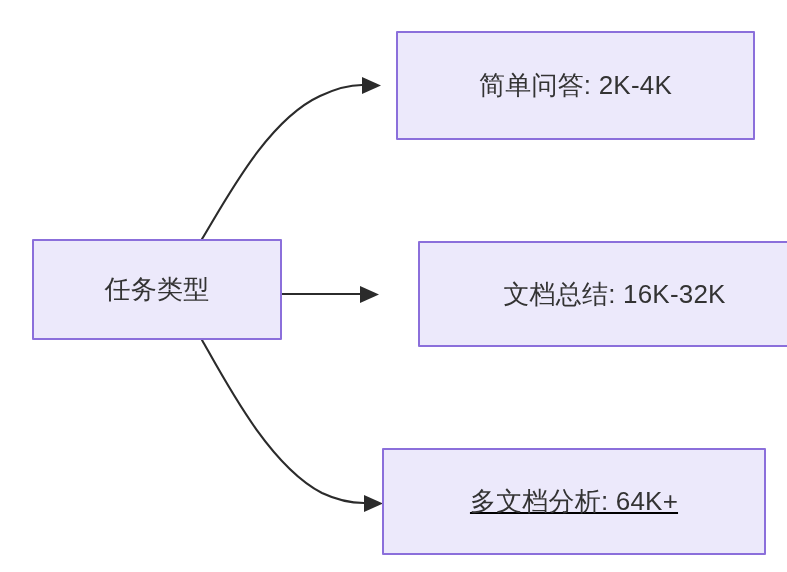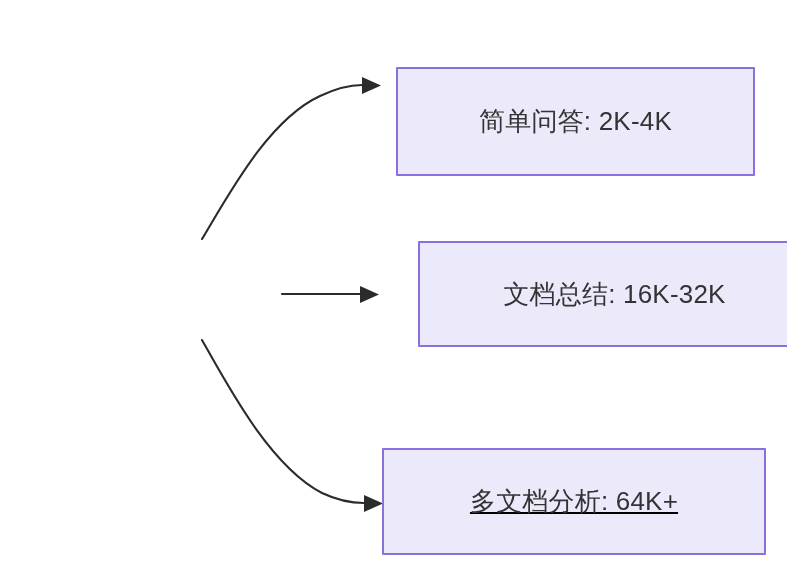--- a/index.html
+++ b/index.html
@@ -52,21 +52,20 @@
     left: 32px;
     top: 239px;
     width: 250px;
     height: 101px;
   }
   #node-target-0 {
     left: 396px;
     top: 31px;
     width: 359px;
     height: 109px;
-    margin-top: 36px;
   }
   #node-target-1 {
     left: 378px;
     top: 241px;
     width: 393px;
     height: 106px;
     margin-left: 40px;
   }
   #node-target-2 {
     left: 382px;
@@ -102,20 +101,23 @@
       <path class="edge-path" d="M 282,294 L 360,294"></path>
       <polygon class="edge-arrowhead" points="360,286 379,294.5 360,303"></polygon>
     </g>
 
     <g>
       <path class="edge-path" d="M 202,340 C 228,386 270,466 322,493 C 339,501 354,503 364,503"></path>
       <polygon class="edge-arrowhead" points="364,495 383,503.5 364,512"></polygon>
     </g>
   </svg>
 
+  <div class="flow-node" id="node-source">
+    <span class="node-label">任务类型</span>
+  </div>
 
   <div class="flow-node" id="node-target-0">
     <span class="node-label">简单问答: 2K-4K</span>
   </div>
 
   <div class="flow-node" id="node-target-1">
     <span class="node-label">文档总结: 16K-32K</span>
   </div>
 
   <div class="flow-node" id="node-target-2">

